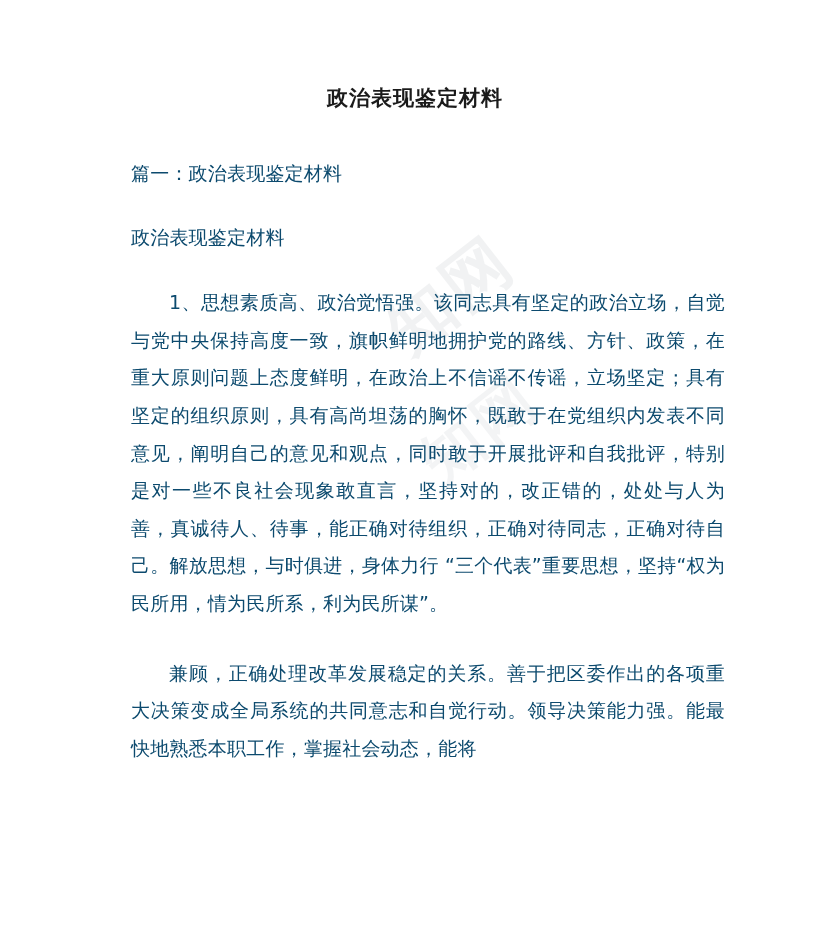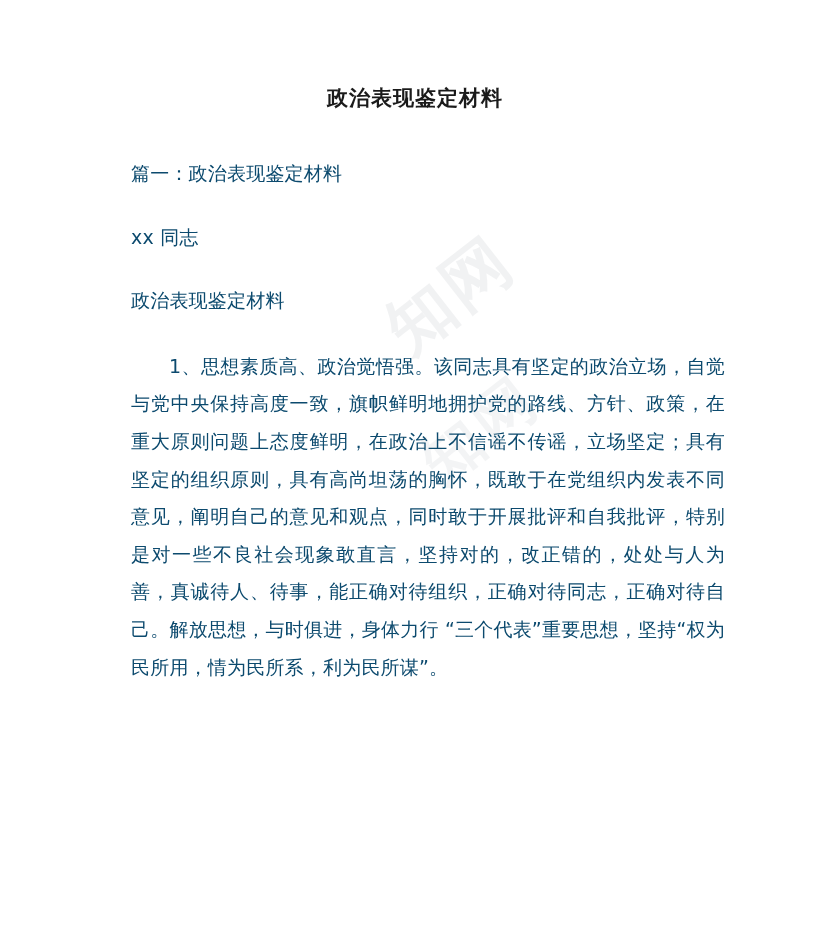--- a/index.html
+++ b/index.html
@@ -114,23 +114,23 @@
   </div>
 
   <div class="content">
 
     <h1 class="doc-title">政治表现鉴定材料</h1>
 
     <div class="body-block">
 
       <p class="para lead">篇一：政治表现鉴定材料</p>
 
-      <p class="para lead">xx 同志</p>
 
       <p class="para spaced">政治表现鉴定材料</p>
 
       <p class="para indent big-gap">1、思想素质高、政治觉悟强。该同志具有坚定的政治立场，自觉与党中央保持高度一致，旗帜鲜明地拥护党的路线、方针、政策，在重大原则问题上态度鲜明，在政治上不信谣不传谣，立场坚定；具有坚定的组织原则，具有高尚坦荡的胸怀，既敢于在党组织内发表不同意见，阐明自己的意见和观点，同时敢于开展批评和自我批评，特别是对一些不良社会现象敢直言，坚持对的，改正错的，处处与人为善，真诚待人、待事，能正确对待组织，正确对待同志，正确对待自己。解放思想，与时俱进，身体力行 “三个代表”重要思想，坚持“权为民所用，情为民所系，利为民所谋”。</p>
 
 
+      <p class="para indent">兼顾，正确处理改革发展稳定的关系。善于把区委作出的各项重大决策变成全局系统的共同意志和自觉行动。领导决策能力强。能最快地熟悉本职工作，掌握社会动态，能将</p>
 
     </div>
   </div>
 </div>
 
 </body></html>

